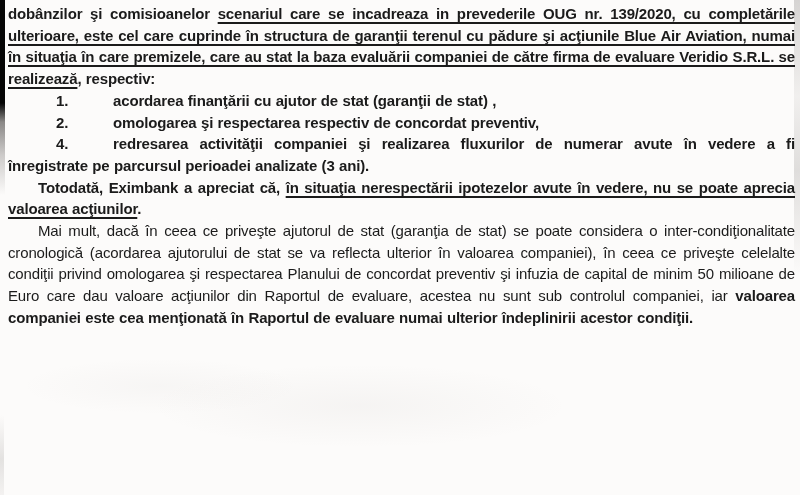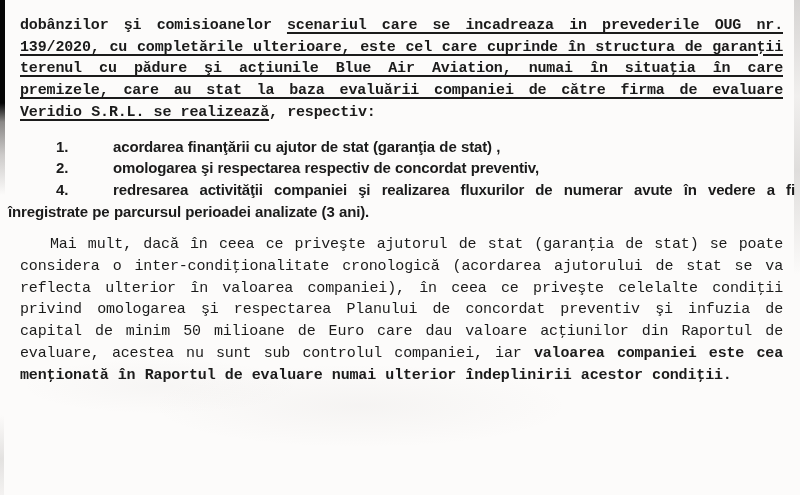--- a/index.html
+++ b/index.html
@@ -26,21 +26,21 @@
   }
   .doc{
     position:absolute;left:0;top:0;width:800px;
     box-sizing:border-box;
     padding:3px 5px 0 8px;
     font-size:15px;
     line-height:21.7px;
     letter-spacing:-0.15px;
     word-spacing:0.4px;
   }
-  p{margin:12px;font-family:Liberation Mono, monospace;}
+  p{margin:0;}
   .b{font-weight:bold;}
   .j{text-align:justify;}
   .u{
     text-decoration:underline;
     text-decoration-thickness:2px;
     text-underline-offset:3px;
   }
   .indent{text-indent:30px;}
   .num{
     display:inline-block;
@@ -81,24 +81,25 @@
 <div class="page">
 
   <div class="bar-left"></div>
   <div class="streak-right"></div>
   <div class="smudge-bottom-left"></div>
 
   <div class="doc">
 
     <p class="b j"><span>dobânzilor şi comisioanelor </span><span class="u">scenariul care se incadreaza in prevederile OUG nr. 139/2020, cu completările ulterioare, este cel care cuprinde în structura de garanţii terenul cu pădure şi acţiunile Blue Air Aviation, numai în situaţia în care premizele, care au stat la baza evaluării companiei de către firma de evaluare Veridio S.R.L. se realizează</span><span>, respectiv:</span></p>
 
-    <div class="b j"><span class="num">1.</span><span>acordarea finanţării cu ajutor de stat (garanţia de stat) ,</span></div>
+    <div class="b j"><span class="num">1.</span><span>acordarea finanţării cu ajutor de stat (garanţii de stat) ,</span></div>
 
     <div class="b j"><span class="num">2.</span><span>omologarea şi respectarea respectiv de concordat preventiv,</span></div>
 
 
     <div class="b j"><span class="num">4.</span><span>redresarea activităţii companiei şi realizarea fluxurilor de numerar avute în vedere a fi înregistrate pe parcursul perioadei analizate (3 ani).</span></div>
 
+    <p class="b j indent"><span>Totodată, Eximbank a apreciat că, </span><span class="u">în situaţia nerespectării ipotezelor avute în vedere, nu se poate aprecia valoarea acţiunilor</span><span>.</span></p>
 
     <p class="j indent"><span>Mai mult, dacă în ceea ce priveşte ajutorul de stat (garanţia de stat) se poate considera o inter-condiţionalitate cronologică (acordarea ajutorului de stat se va reflecta ulterior în valoarea companiei), în ceea ce priveşte celelalte condiţii privind omologarea şi respectarea Planului de concordat preventiv şi infuzia de capital de minim 50 milioane de Euro care dau valoare acţiunilor din Raportul de evaluare, acestea nu sunt sub controlul companiei, iar </span><span class="b">valoarea companiei este cea menţionată în Raportul de evaluare numai ulterior îndeplinirii acestor condiţii.</span></p>
 
   </div>
 </div>
 
 </body></html>

